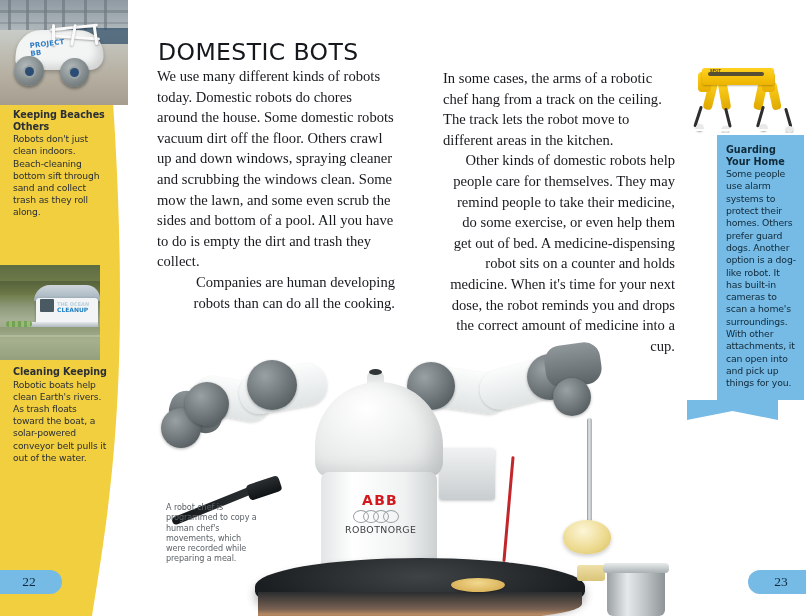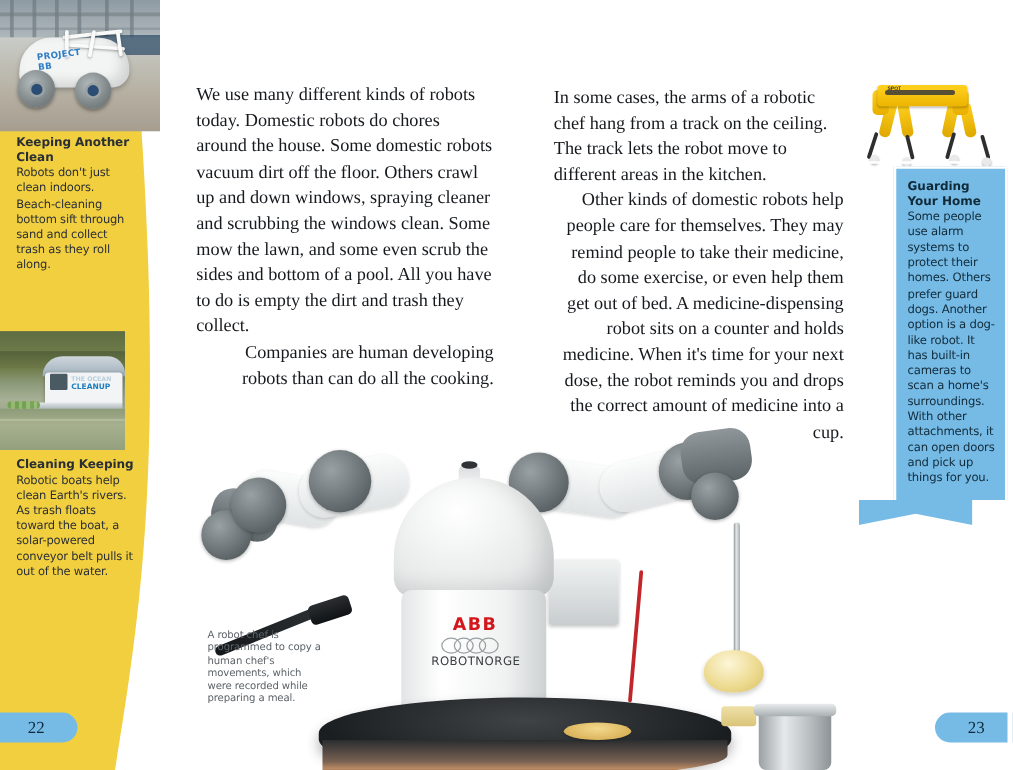--- a/index.html
+++ b/index.html
@@ -249,40 +249,41 @@
     <div class="rover-logo">PROJECT BB</div>
     <div class="wheel wheel-fl">
         <span class="hub"></span>
       </div>
     <div class="wheel wheel-fr">
         <span class="hub"></span>
       </div>
   </div>
 
   <div class="side-cap cap-beach">
-    <div class="t">Keeping Another Clean</div>
+    <div class="t">Keeping Beaches Others</div>
     <div class="b">Robots don't just clean indoors. Beach-cleaning bottom sift through sand and collect trash as they roll along.</div>
   </div>
 
   <div class="photo-river">
     <div class="river-bank"></div>
     <div class="boat-roof"></div>
     <div class="boat-hull"></div>
     <div class="boat-win"></div>
     <div class="boat-txt"><b>THE OCEAN</b>CLEANUP</div>
     <div class="boat-deck"></div>
     <div class="river-water"></div>
     <div class="trash"></div>
   </div>
 
   <div class="side-cap cap-river">
     <div class="t">Cleaning Keeping</div>
     <div class="b">Robotic boats help clean Earth's rivers. As trash floats toward the boat, a solar-powered conveyor belt pulls it out of the water.</div>
   </div>
 
+  <h1 class="heading">DOMESTIC BOTS</h1>
 
   <div class="col col-1">
     <p>We use many different kinds of robots today. Domestic robots do chores around the house. Some domestic robots vacuum dirt off the floor. Others crawl up and down windows, spraying cleaner and scrubbing the windows clean. Some mow the lawn, and some even scrub the sides and bottom of a pool. All you have to do is empty the dirt and trash they collect.</p>
     <p>Companies are human developing robots than can do all the cooking.</p>
   </div>
 
   <div class="col col-2">
     <p>In some cases, the arms of a robotic chef hang from a track on the ceiling. The track lets the robot move to different areas in the kitchen.</p>
     <p>Other kinds of domestic robots help people care for themselves. They may remind people to take their medicine, do some exercise, or even help them get out of bed. A medicine-dispensing robot sits on a counter and holds medicine. When it's time for your next dose, the robot reminds you and drops the correct amount of medicine into a cup.</p>
   </div>
@@ -303,21 +304,21 @@
     <div class="spot-leg" style="left:108px;top:50px;height:20px;transform:rotate(-16deg)"></div>
     <div class="spot-foot" style="left:20px;top:66px"></div>
     <div class="spot-foot" style="left:46px;top:68px"></div>
     <div class="spot-foot" style="left:84px;top:66px"></div>
     <div class="spot-foot" style="left:110px;top:68px"></div>
   </div>
 
   <div class="banner-top-line"></div>
   <div class="banner" id="banner">
     <div class="t">Guarding Your Home</div>
-    <div class="b">Some people use alarm systems to protect their homes. Others prefer guard dogs. Another option is a dog-like robot. It has built-in cameras to scan a home's surroundings. With other attachments, it can open doors and pick up things for you.</div>
+    <div class="b">Some people use alarm systems to protect their homes. Others prefer guard dogs. Another option is a dog-like robot. It has built-in cameras to scan a home's surroundings. With other attachments, it can open into and pick up things for you.</div>
   </div>
   <div class="banner-tail" id="banner-tail" style="top: 400px;"></div>
 
   <div class="chef">
 
     <div class="arm-dark" style="left:14px;  top:64px;  width:54px; height:36px; transform:rotate(18deg)"></div>
     <div class="arm-joint" style="left:6px;   top:78px;  width:40px; height:40px;"></div>
     <div class="arm-seg" style="left:38px;  top:50px;  width:78px; height:38px; transform:rotate(10deg)"></div>
     <div class="arm-joint" style="left:30px;  top:52px;  width:44px; height:44px;"></div>
     <div class="arm-seg" style="left:84px;  top:38px;  width:88px; height:42px; transform:rotate(-10deg)"></div>

